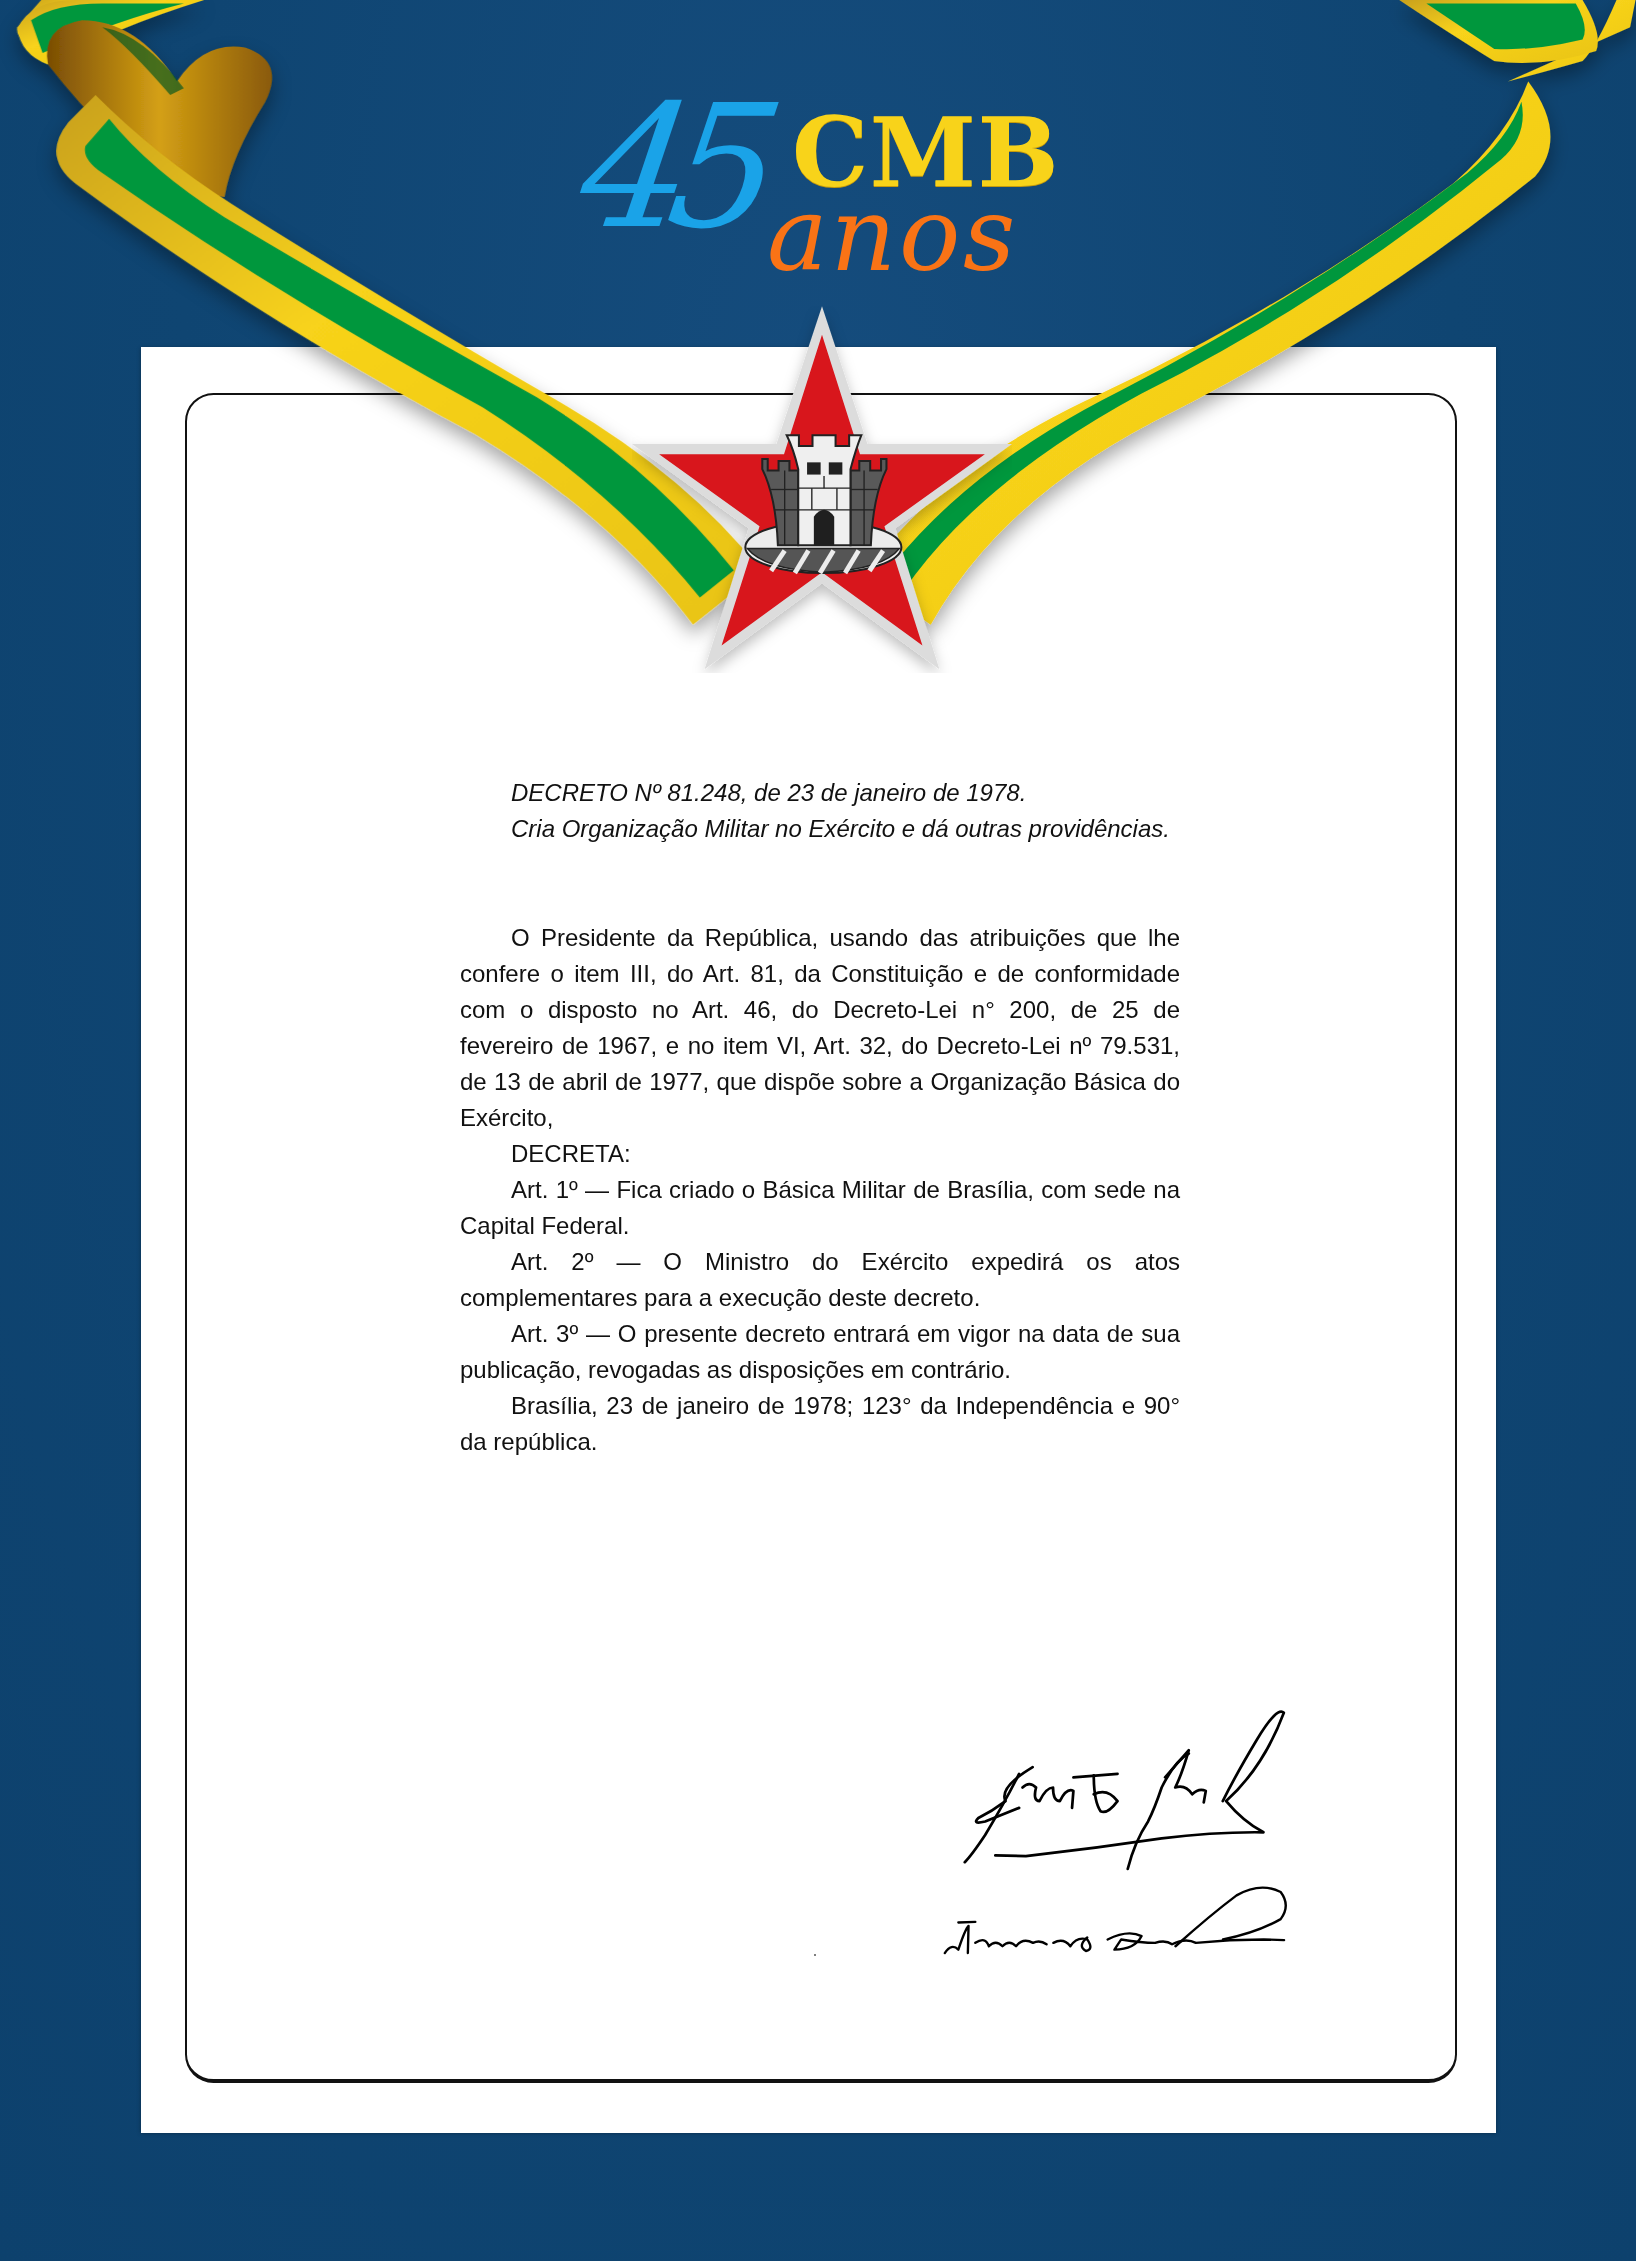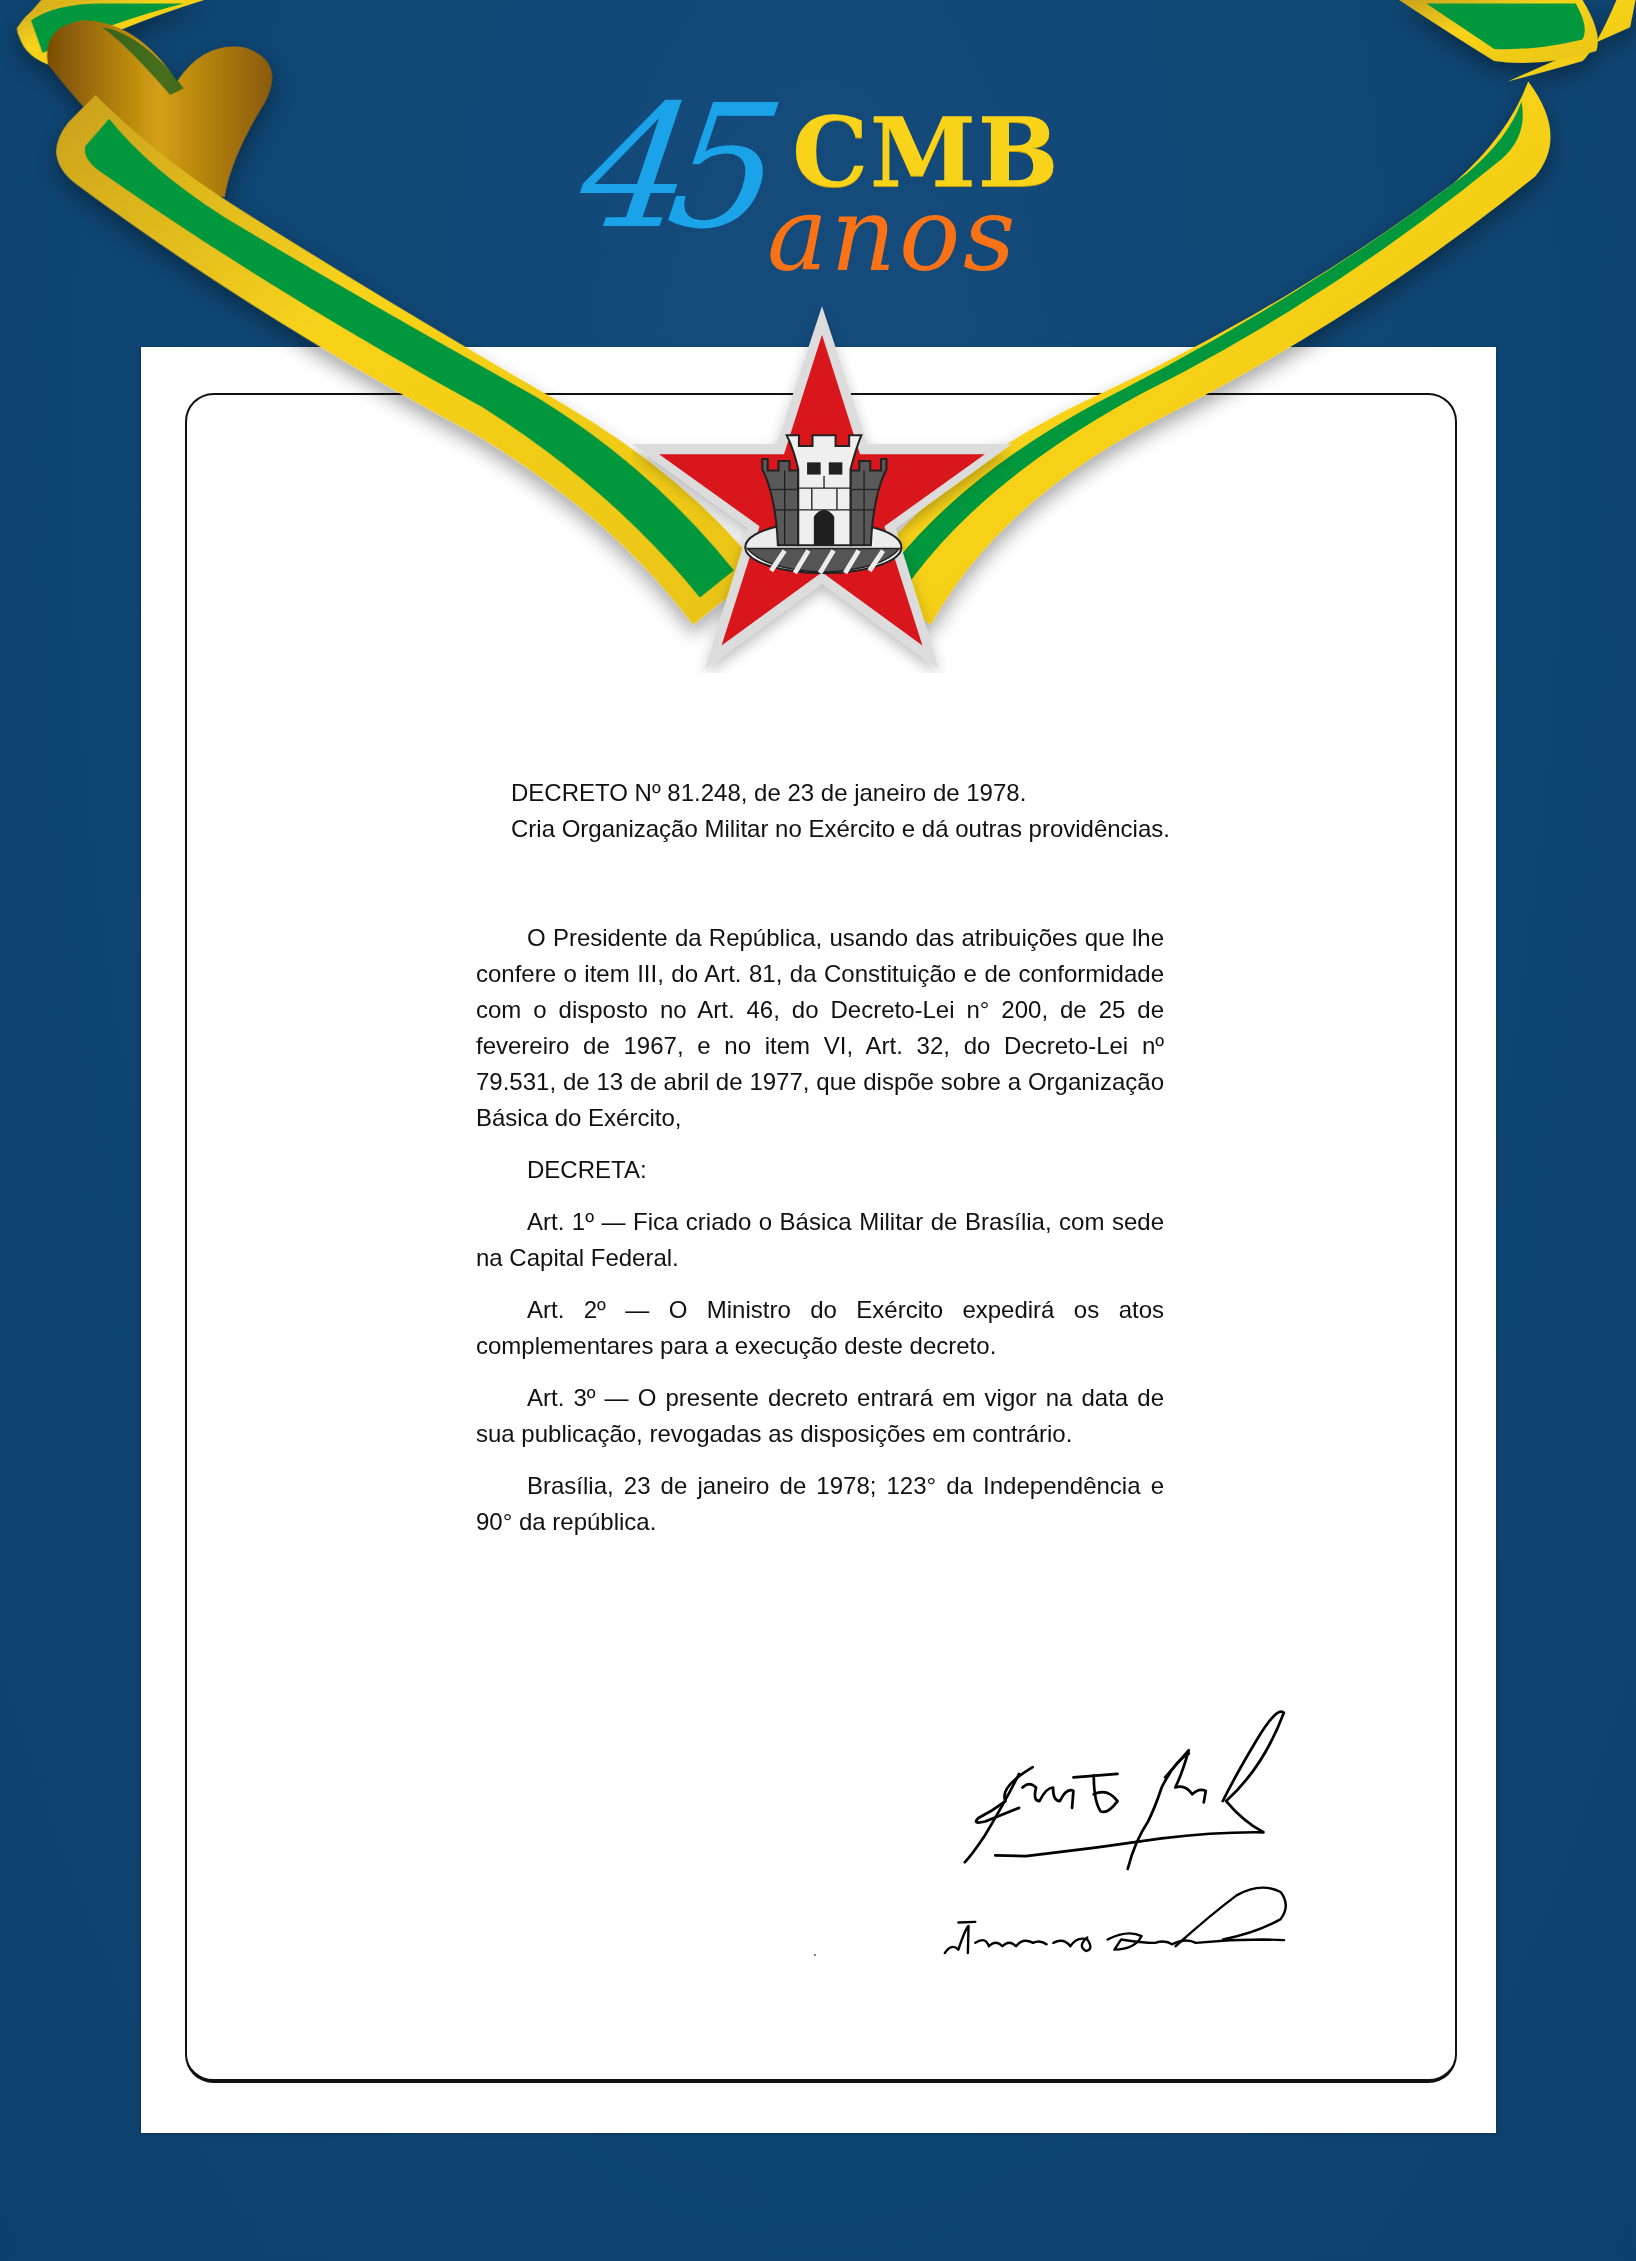--- a/index.html
+++ b/index.html
@@ -75,25 +75,25 @@
     }
     .content {
       position: absolute;
       left: 460px; top: 775px;
       width: 720px;
       color: #111;
       font-family: "Liberation Sans", sans-serif;
       font-size: 24px;
       line-height: 36px;
     }
-    .heading { padding-left: 51px; }
+    .heading { padding-left: 51px; font-style: italic; }
     .heading p { margin: 0; text-align: justify; }
     .body { margin-top: 73px; }
     .body p {
-      margin: 16px;
+      margin: 0;
       text-indent: 51px;
       text-align: justify;
       text-align-last: left;
     }
     .sig {
       position: absolute;
       pointer-events: none;
     }
     .speck {
       position: absolute; left: 814px; top: 1954px;

